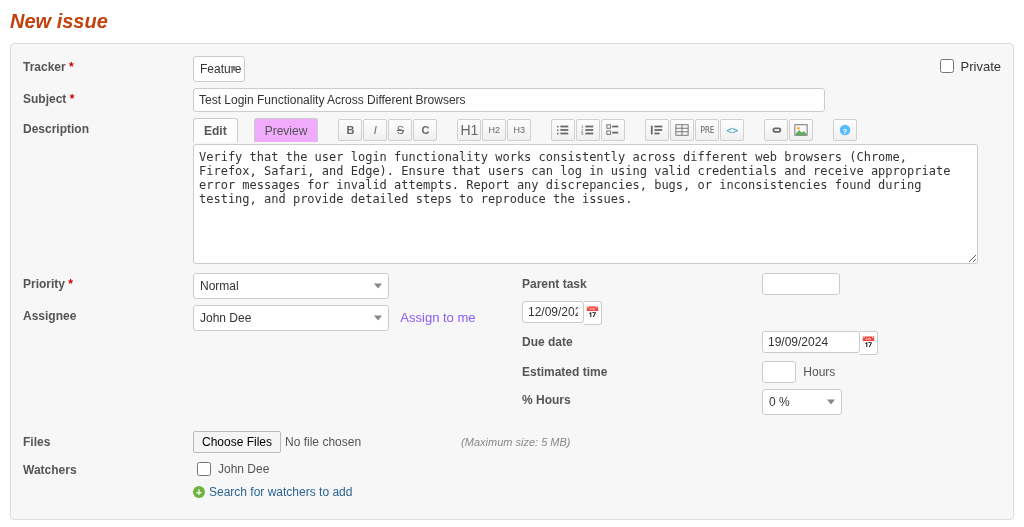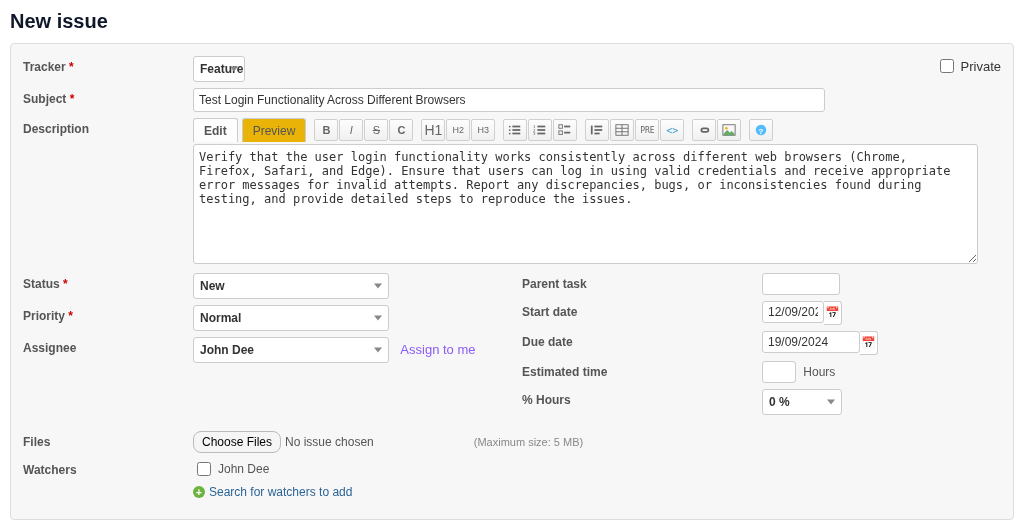--- a/index.html
+++ b/index.html
@@ -7,22 +7,23 @@
     font-family: "Lucida Grande", Verdana, Arial, sans-serif;
     font-size: 12px;
     color: #555;
     margin: 0;
     padding: 10px;
     background: #fff;
   }
   h2 {
     font-size: 20px;
     font-weight: 600;
-    color: #0f172a;
+    color: #c2410c;
     margin: 0 0 10px 0;
+    font-style: italic;
   }
   .form-box {
     border: 1px solid #ddd;
     background: #f7f7f7;
     border-radius: 4px;
     padding: 12px 12px 14px 12px;
   }
   .row {
     display: flex;
     align-items: flex-start;
@@ -42,21 +43,21 @@
   select, input[type=text], input[type=date], textarea, input.small {
     border: 1px solid #ccc;
     border-radius: 3px;
     background: #fff;
     font-family: inherit;
     font-size: 12px;
     color: #333;
     padding: 3px 5px;
   }
   .subject-input { width: 632px; height: 24px; }
-  .sel-wrap { position: relative; display: inline-block; font-weight: bold; }
+  .sel-wrap { position: relative; display: inline-block; }
   .sel-wrap::after {
     content: '';
     position: absolute;
     right: 7px; top: 50%;
     width: 0; height: 0;
     border-left: 4px solid transparent;
     border-right: 4px solid transparent;
     border-top: 5px solid #888;
     transform: translateY(-50%);
     pointer-events: none;
@@ -75,28 +76,28 @@
   .private-box {
     float: right;
     display: flex;
     align-items: center;
     gap: 4px;
     color: #333;
     font-size: 13px;
   }
   .toolbar {
     display: flex;
-    gap: 4px;
+    gap: 16px;
     margin-bottom: 2px;
     flex-wrap: wrap;
     align-items: center;
   }
   .tab-btn {
     border: 1px solid #ccc;
-    background: #eab308;
+    background: #f0abfc;
     padding: 4px 10px;
     font-size: 12px;
     cursor: pointer;
     color: #555;
     border-bottom: none;
     border-top-left-radius: 3px;
     border-top-right-radius: 3px;
     height: 24px;
   }
   .tab-btn.active { font-weight: bold; background: #fdfdfd; }
@@ -143,26 +144,26 @@
     width: 12px; height: 12px;
   }
   .date-input { width: 80px; font-family: Arial; font-size: 12px;}
   .hours-input { width: 34px; }
   .hours-lbl { margin-left: 4px; color: #555; }
   .done-select { width: 80px; }
   .file-btn {
     border: 1px solid #bbb;
     background: #f5f5f5;
     padding: 3px 8px;
-    border-radius: 8px;
+    border-radius: 2px;
     font-size: 12px;
     cursor: pointer;
   }
   .file-status { margin-left: 4px; color: #555; font-size: 12px;}
-  .file-hint { margin-left: 100px; color: #888; font-size: 11px;}
+  .file-hint { margin-left: 100px; color: #888; font-size: 11px; font-style: italic;}
   .watch-row { display:flex; align-items:center; gap:4px;}
   .add-watcher { display:flex; align-items:center; gap:4px; margin-top:6px;}
   .plus-icon {
     width: 12px; height: 12px;
     border-radius: 50%;
     background: #6cb33f;
     display:inline-flex; align-items:center; justify-content:center;
     color:#fff; font-size:10px; font-weight:bold;
   }
   .add-watcher a { color:#2a6496; text-decoration:none; font-size:12px;}
@@ -294,28 +295,20 @@
             </span>
         </span>
       </div>
       <textarea class="desc" style="">Verify that the user login functionality works consistently across different web browsers (Chrome, Firefox, Safari, and Edge). Ensure that users can log in using valid credentials and receive appropriate error messages for invalid attempts. Report any discrepancies, bugs, or inconsistencies found during testing, and provide detailed steps to reproduce the issues.</textarea>
     </div>
   </div>
 
   <div class="two-col">
     <div class="col">
       <div class="row">
-        <div class="label"><span>Status</span> <span class="required">*</span></div>
-        <div class="value">
-          <span class="sel-wrap">
-            <span class="sel-display mid-select">New</span>
-          </span>
-        </div>
-      </div>
-      <div class="row">
         <div class="label"><span>Priority</span> <span class="required">*</span></div>
         <div class="value">
           <span class="sel-wrap">
             <span class="sel-display mid-select">Normal</span>
           </span>
         </div>
       </div>
       <div class="row">
         <div class="label"><span>Assignee</span></div>
         <div class="value">
@@ -334,21 +327,20 @@
           <span class="parent-wrap">
             <svg class="mag" viewBox="0 0 16 16">
                 <circle cx="6" cy="6" r="4" fill="none" stroke="#888" stroke-width="1.5"></circle>
                 <line x1="9" y1="9" x2="13" y2="13" stroke="#888" stroke-width="1.5"></line>
               </svg>
             <input type="text" class="parent-input" style="">
           </span>
         </div>
       </div>
       <div class="row">
-        <div class="label"><span>Start date</span></div>
         <div class="value">
           <input type="text" class="date-input" style="width: 62px;" value="12/09/2024"><span style="display:inline-block;border:1px solid #ccc;border-left:none;border-radius:0 3px 3px 0;height:24px;width:18px;vertical-align:top;background:#fff;text-align:center;line-height:22px">📅</span>
         </div>
       </div>
       <div class="row">
         <div class="label"><span>Due date</span></div>
         <div class="value">
           <input type="text" class="date-input" style="width: 98px;" value="19/09/2024"><span style="display:inline-block;border:1px solid #ccc;border-left:none;border-radius:0 3px 3px 0;height:24px;width:18px;vertical-align:top;background:#fff;text-align:center;line-height:22px">📅</span>
         </div>
       </div>
@@ -367,21 +359,21 @@
           </span>
         </div>
       </div>
     </div>
   </div>
 
   <div class="row" style="margin-top:10px">
     <div class="label"><span>Files</span></div>
     <div class="value" style="display:flex;align-items:center">
       <button class="file-btn">Choose Files</button>
-      <span class="file-status">No issue chosen</span>
+      <span class="file-status">No file chosen</span>
       <span class="file-hint">(Maximum size: 5 MB)</span>
     </div>
   </div>
 
   <div class="row">
     <div class="label"><span>Watchers</span></div>
     <div class="value">
       <div class="watch-row">
         <input type="checkbox" style="">
         <span>John Dee</span>

